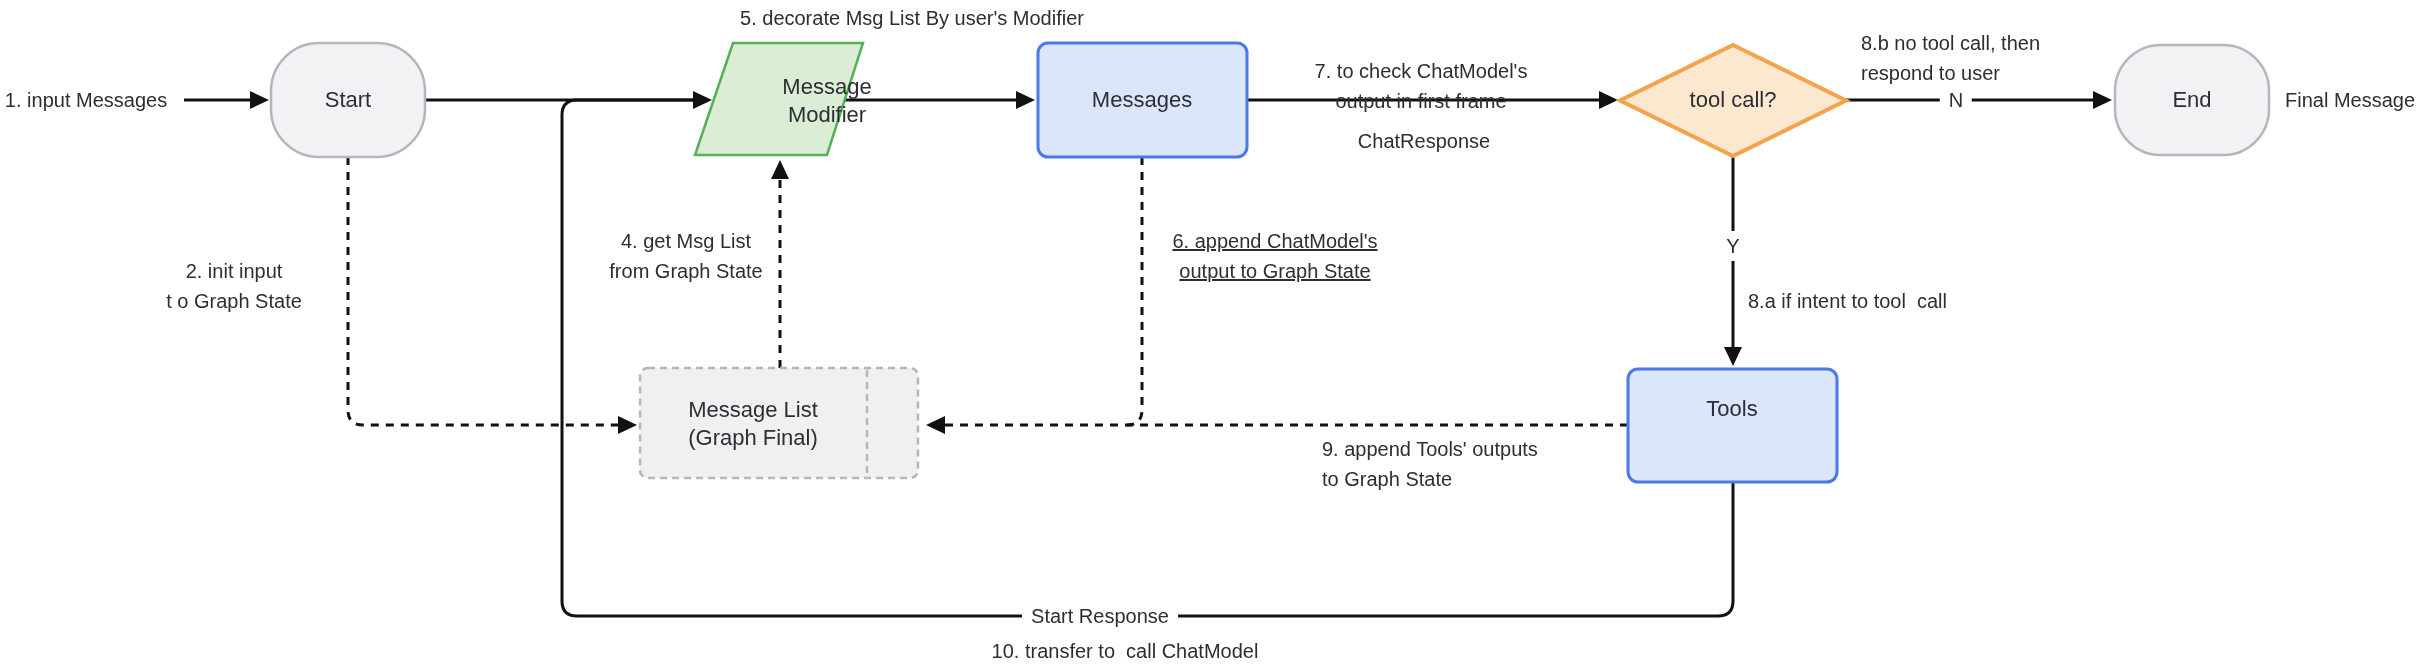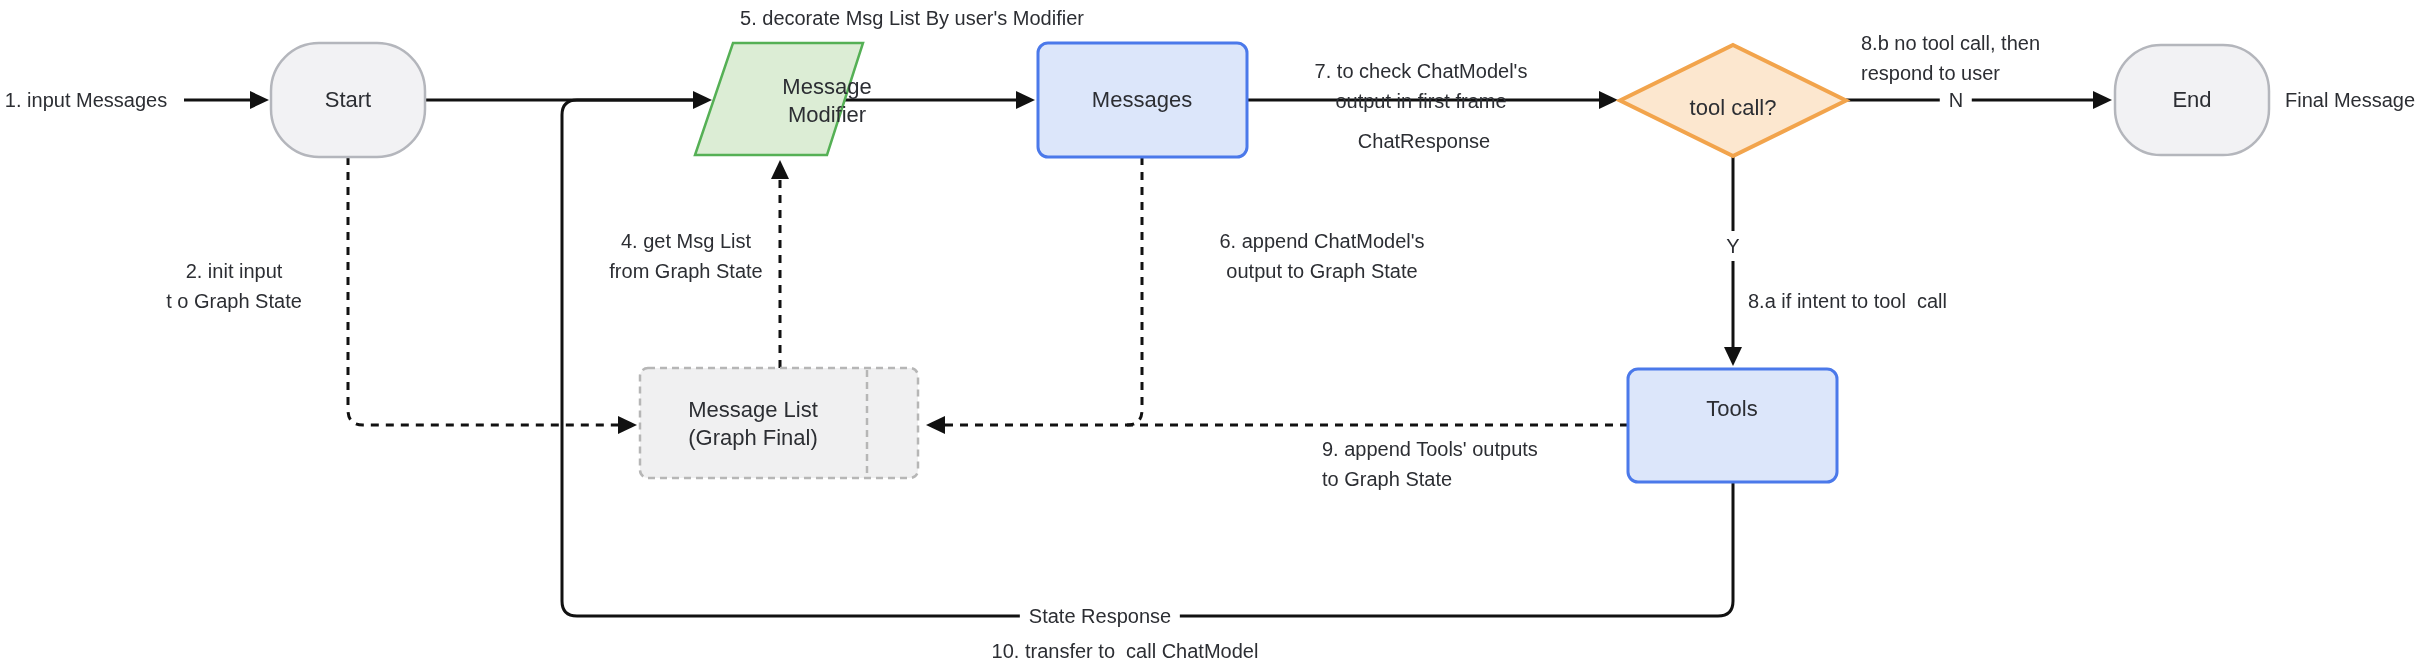--- a/index.html
+++ b/index.html
@@ -71,34 +71,34 @@
     <polygon class="node-decision" points="1733,45 1846,100.5 1733,156 1620,100.5"></polygon>
     <rect class="node-terminal" x="2115" y="45" width="154" height="110" rx="46"></rect>
     <rect class="node-state" x="640" y="368" width="278" height="110" rx="8"></rect>
     <line class="node-state" x1="867" y1="370" x2="867" y2="476"></line>
     <rect class="node-process" x="1628" y="369" width="209" height="113" rx="10"></rect>
   </svg>
 
   <div class="node-lbl" style="left:348px;top:100px;">Start</div>
   <div class="node-lbl" style="left:779px;top:101px;margin-left:48px;"><div>Message</div><div>Modifier</div></div>
   <div class="node-lbl" style="left:1142px;top:100px;">Messages</div>
-  <div class="node-lbl" style="left:1733px;top:100px;margin-top:8px;">tool call?</div>
+  <div class="node-lbl" style="left:1733px;top:100px;">tool call?</div>
   <div class="node-lbl" style="left:2192px;top:100px;">End</div>
   <div class="node-lbl" style="left:753px;top:424px;"><div>Message List</div><div>(Graph Final)</div></div>
   <div class="node-lbl" style="left:1732px;top:409px;">Tools</div>
 
   <div class="lbl" style="left:86px;top:100px;">1. input Messages</div>
   <div class="lbl" style="left:234px;top:286px;"><div>2. init input</div><div>t o Graph State</div></div>
   <div class="lbl" style="left:884px;top:18px;margin-left:28px;">5. decorate Msg List By user's Modifier</div>
   <div class="lbl" style="left:686px;top:256px;"><div>4. get Msg List</div><div>from Graph State</div></div>
-  <div class="lbl" style="left:1322px;top:256px;"><div>6. append ChatModel's</div><div>output to Graph State</div></div>
+  <div class="lbl" style="left:1275px;top:256px;text-decoration:underline;"><div>6. append ChatModel's</div><div>output to Graph State</div></div>
   <div class="lbl" style="left:1421px;top:53px;margin-top:33px;"><div>7. to check ChatModel's</div><div>output in first frame</div></div>
   <div class="lbl online" style="left:1424px;top:100px;margin-top:41px;">ChatResponse</div>
   <div class="lbl online" style="left:1733px;top:246px;">Y</div>
   <div class="lbl left" style="left:1748px;top:301px;">8.a if intent to tool  call</div>
   <div class="lbl left" style="left:1861px;top:52px;margin-top:6px;"><div>8.b no tool call, then</div><div>respond to user</div></div>
   <div class="lbl online" style="left:1956px;top:100px;">N</div>
   <div class="lbl" style="left:2350px;top:100px;">Final Message</div>
   <div class="lbl left" style="left:1274px;top:464px;margin-left:48px;"><div>9. append Tools' outputs</div><div>to Graph State</div></div>
-  <div class="lbl online" style="left:1100px;top:616px;">State Response</div>
+  <div class="lbl online" style="left:1100px;top:616px;">Start Response</div>
   <div class="lbl" style="left:1125px;top:651px;">10. transfer to  call ChatModel</div>
 
 </div>
 
 </body></html>

